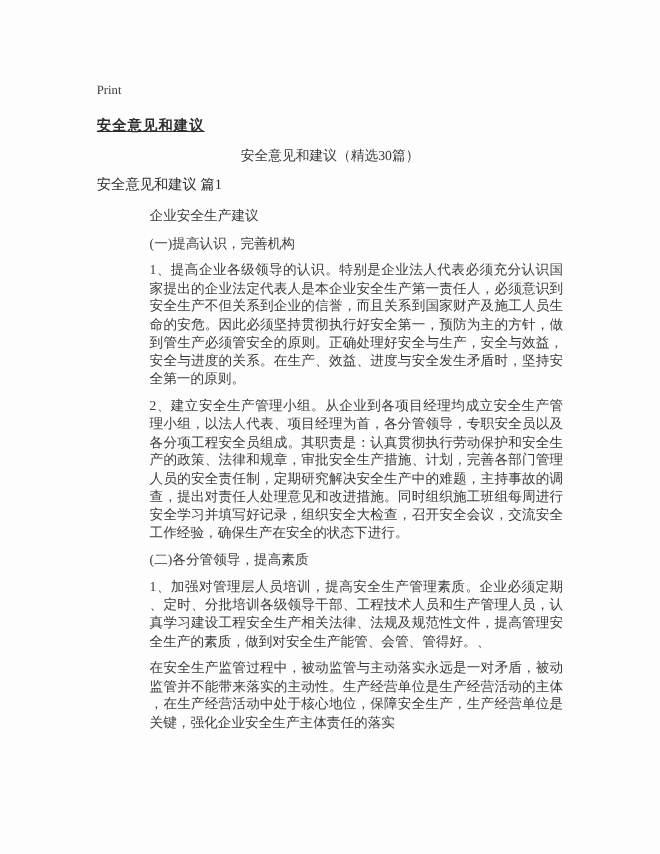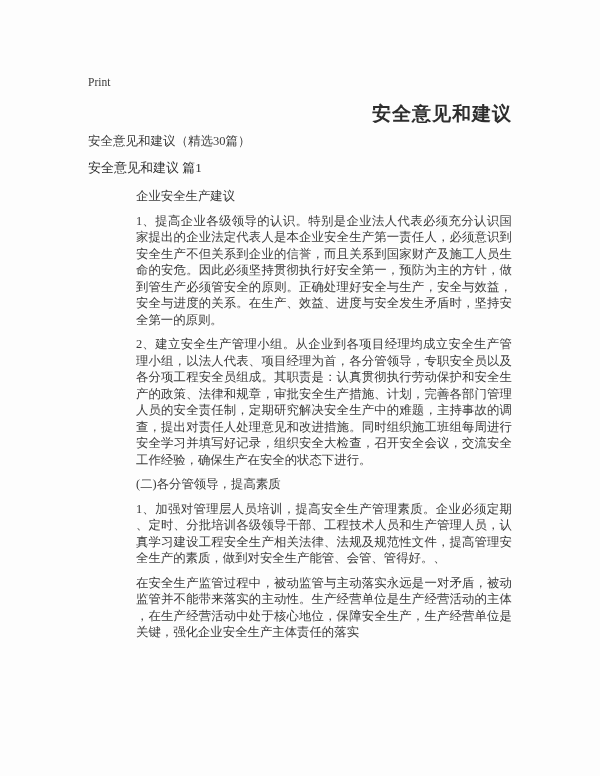--- a/index.html
+++ b/index.html
@@ -19,33 +19,35 @@
   .print-label {
     display: inline-block;
     font-size: 11.5px;
     line-height: 14px;
     margin-bottom: 13px;
     color: var(--text_color, #3b3b3b);
     text-decoration: none;
     cursor: pointer;
   }
   h1.doc-title {
-    font-size: 19px;
+    font-size: 13px;
     line-height: 23px;
     font-weight: bold;
-    text-align: right;
+    text-align: left;
     letter-spacing: 1px;
     margin-bottom: 8px;
     color: var(--heading_color, #2d2d2d);
+    text-decoration: underline;
   }
   p.subtitle {
     font-size: 12.5px;
     line-height: 17px;
     margin-bottom: 9px;
     font-weight: normal;
+    text-align: center;
   }
   h2.chapter-heading {
     font-size: 13px;
     line-height: 17px;
     font-weight: normal;
     margin-bottom: 12px;
     color: var(--heading_color, #2d2d2d);
   }
   .article p {
     font-size: 12.4px;
@@ -65,20 +67,21 @@
   <a class="print-label">Print</a>
 
   <h1 class="doc-title">安全意见和建议</h1>
 
   <p class="subtitle">安全意见和建议（精选30篇）</p>
 
   <h2 class="chapter-heading">安全意见和建议 篇1</h2>
 
   <div class="article">
     <p>企业安全生产建议</p>
+    <p>(一)提高认识，完善机构</p>
     <p>1、提高企业各级领导的认识。特别是企业法人代表必须充分认识国家提出的企业法定代表人是本企业安全生产第一责任人，必须意识到安全生产不但关系到企业的信誉，而且关系到国家财产及施工人员生命的安危。因此必须坚持贯彻执行好安全第一，预防为主的方针，做到管生产必须管安全的原则。正确处理好安全与生产，安全与效益，安全与进度的关系。在生产、效益、进度与安全发生矛盾时，坚持安全第一的原则。</p>
     <p>2、建立安全生产管理小组。从企业到各项目经理均成立安全生产管理小组，以法人代表、项目经理为首，各分管领导，专职安全员以及各分项工程安全员组成。其职责是：认真贯彻执行劳动保护和安全生产的政策、法律和规章，审批安全生产措施、计划，完善各部门管理人员的安全责任制，定期研究解决安全生产中的难题，主持事故的调查，提出对责任人处理意见和改进措施。同时组织施工班组每周进行安全学习并填写好记录，组织安全大检查，召开安全会议，交流安全工作经验，确保生产在安全的状态下进行。</p>
     <p>(二)各分管领导，提高素质</p>
     <p>1、加强对管理层人员培训，提高安全生产管理素质。企业必须定期、定时、分批培训各级领导干部、工程技术人员和生产管理人员，认真学习建设工程安全生产相关法律、法规及规范性文件，提高管理安全生产的素质，做到对安全生产能管、会管、管得好。、</p>
     <p>在安全生产监管过程中，被动监管与主动落实永远是一对矛盾，被动监管并不能带来落实的主动性。生产经营单位是生产经营活动的主体，在生产经营活动中处于核心地位，保障安全生产，生产经营单位是关键，强化企业安全生产主体责任的落实</p>
   </div>
 
 </div>
 
 </body></html>

